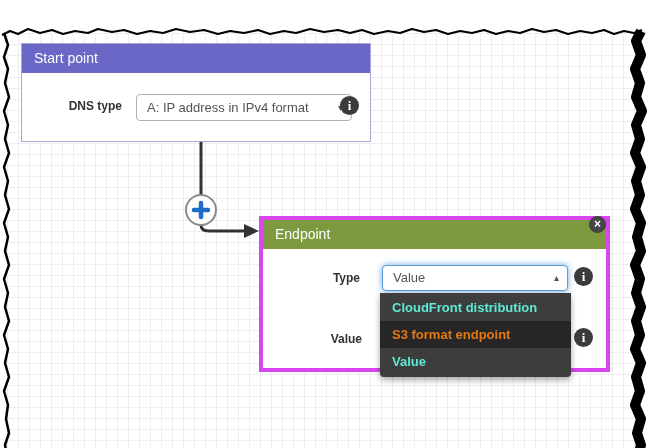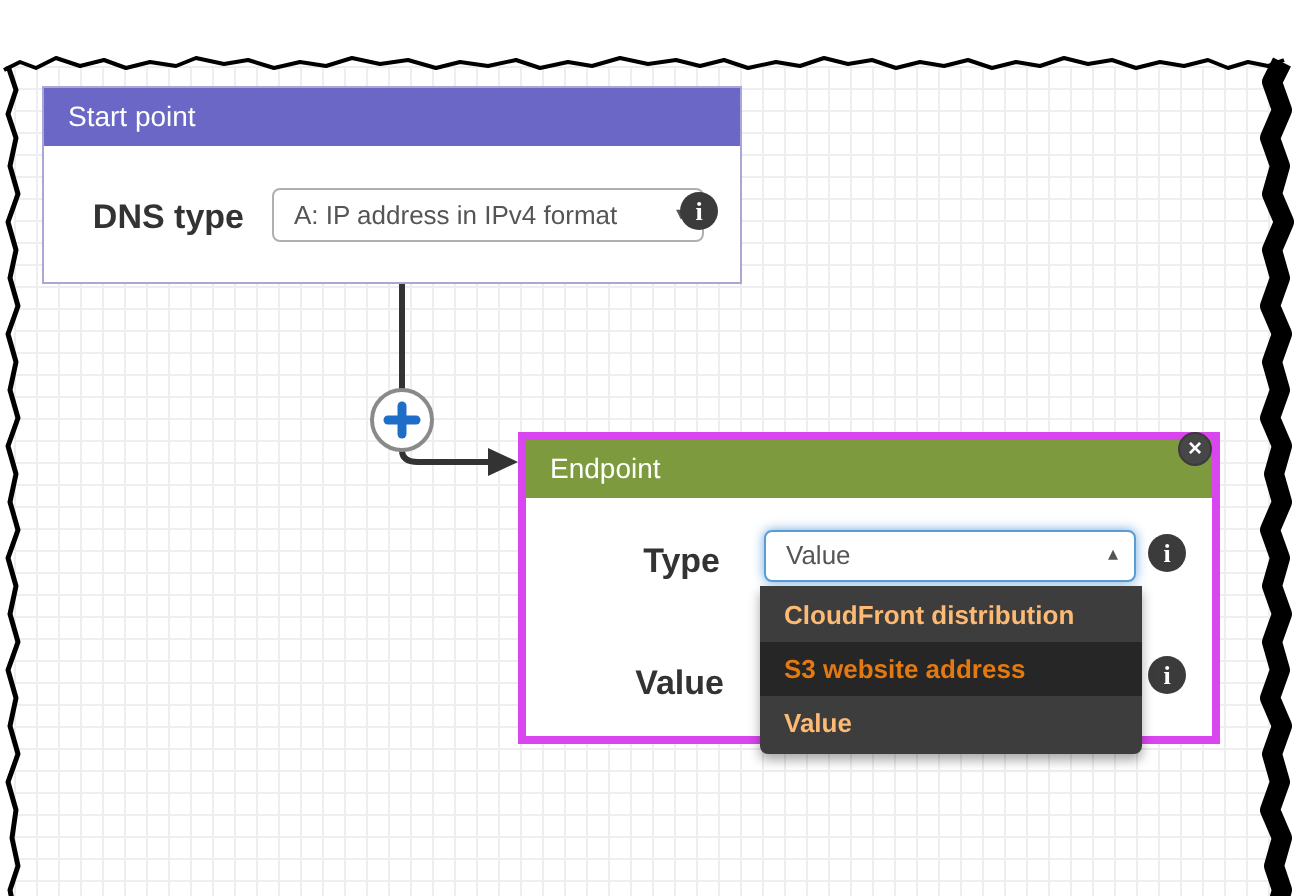--- a/index.html
+++ b/index.html
@@ -23,21 +23,21 @@
   #torn-layer{z-index:20;}
 
   .node-box{position:absolute;background:#fff;z-index:2;}
   #start-box{left:21px;top:18px;width:350px;height:99px;border:1px solid #a9a7d6;}
   #endpoint-box{left:259px;top:191px;width:351px;height:156px;border:4px solid #d946ef;}
   .box-header{height:29px;color:#fff;font-size:14px;line-height:29px;padding-left:12px;
     position:relative;}
   #start-box .box-header{background:var(--purple);}
   #endpoint-box .box-header{background:var(--green);}
 
-  .field-label{position:absolute;font-size:17px;font-weight:bold;color:#333;
+  .field-label{position:absolute;font-size:12px;font-weight:bold;color:#333;
     text-align:right;z-index:3;}
 
   .select-box{position:absolute;background:#fff;border:1px solid #b0b0b0;border-radius:4px;
     font-size:13px;color:#555;z-index:3;cursor:pointer;}
   .select-box .sel-text{position:absolute;left:10px;top:0;line-height:25px;white-space:nowrap;}
   .select-box .caret{position:absolute;right:8px;top:0;line-height:25px;font-size:10px;color:#555;
     font-family:"DejaVu Sans",sans-serif;}
   #dns-select{left:136px;top:69px;width:216px;height:27px;}
   #type-select{left:382px;top:240px;width:186px;height:26px;border-color:var(--focus-blue);
     box-shadow:0 0 6px rgba(82,154,218,.85);}
@@ -47,21 +47,21 @@
     color:#fff;text-align:center;line-height:19px;font-size:13px;font-weight:bold;
     font-family:"Liberation Serif",serif;z-index:4;cursor:pointer;}
 
   .close-icon{position:absolute;left:589px;top:191px;width:17px;height:17px;border-radius:50%;
     background:#474747;border:1px solid #3a3a3a;color:#fff;text-align:center;line-height:15px;
     font-size:12px;font-weight:bold;z-index:4;cursor:pointer;}
 
   .dropdown-menu{position:absolute;left:380px;top:268px;width:191px;z-index:6;
     background:var(--menu-bg);border-radius:0 0 4px 4px;padding:1px 0 2px 0;
     box-shadow:0 3px 6px rgba(0,0,0,.35);}
-  .menu-item{height:27px;line-height:27px;padding-left:12px;color:#fdba74;
+  .menu-item{height:27px;line-height:27px;padding-left:12px;color:#5eead4;
     font-size:13px;font-weight:bold;cursor:pointer;white-space:nowrap;}
   .menu-item.highlighted{background:var(--menu-hi);color:var(--orange);}
 </style>
 </head>
 <body>
 
 <div class="scene">
 
   <div class="grid-area"></div>
 
@@ -102,21 +102,21 @@
     <span class="sel-text">Value</span>
     <span class="caret">▴</span>
   </div>
   <div class="info-icon" style="left:574px;top:242px;">i</div>
 
   <div class="field-label" style="left:282px;top:307px;width:80px;">Value</div>
   <div class="info-icon" style="left:574px;top:303px;">i</div>
 
   <div class="dropdown-menu">
     <div class="menu-item">CloudFront distribution</div>
-    <div class="menu-item highlighted">S3 website address</div>
+    <div class="menu-item highlighted">S3 format endpoint</div>
     <div class="menu-item">Value</div>
   </div>
 
   <svg id="torn-layer" class="layer" width="650" height="448" viewBox="0 0 650 448">
     <polyline fill="none" stroke="#000" stroke-width="2" stroke-linejoin="round" points="2,10 10,6 18,9 28,4 40,8 52,5 63,9 75,6 88,8 98,4 112,7 124,5 137,9 150,6 163,8 176,4 190,7 204,5 218,9 230,6 244,8 258,5 270,9 284,6 296,8 310,4 324,7 338,5 350,8 362,5 374,9 388,6 400,8 412,4 424,7 436,5 448,9 460,6 472,8 484,5 496,9 508,6 520,8 532,4 544,7 556,5 568,9 580,6 592,8 604,5 614,9 624,6 634,8 642,5"></polyline>
     <polyline fill="none" stroke="#000" stroke-width="2.5" stroke-linejoin="round" points="4,8 8,20 4,32 8,44 5,58 9,72 4,86 8,100 5,114 9,128 4,142 8,156 5,170 9,184 4,198 8,212 5,226 9,240 4,254 8,268 5,282 9,296 4,310 8,324 5,338 9,352 4,366 8,380 6,394 9,408 5,420 7,430"></polyline>
     <polyline fill="none" stroke="#000" stroke-width="10" stroke-linejoin="round" points="641,6 636,16 641,30 635,44 640,58 636,72 642,86 636,100 640,114 635,128 641,142 636,156 640,170 635,184 641,198 637,212 641,226 635,240 640,254 636,268 641,282 636,296 640,310 635,324 641,338 636,352 640,366 635,380 641,394 637,408 641,420 637,434 640,442"></polyline>
     <polyline fill="none" stroke="#000" stroke-width="10" stroke-linejoin="round" points="6,432 20,436 34,431 48,435 62,430 76,436 90,432 104,435 118,430 132,434 146,429 160,433 174,430 188,435 202,431 216,436 230,430 244,434 258,429 272,433 286,430 300,436 314,432 328,435 342,430 356,434 370,429 384,433 398,431 412,436 426,430 440,434 454,429 468,433 482,430 496,435 510,431 524,436 538,431 552,434 566,429 580,433 594,431 608,435 622,431 636,436 642,440"></polyline>
   </svg>
 

